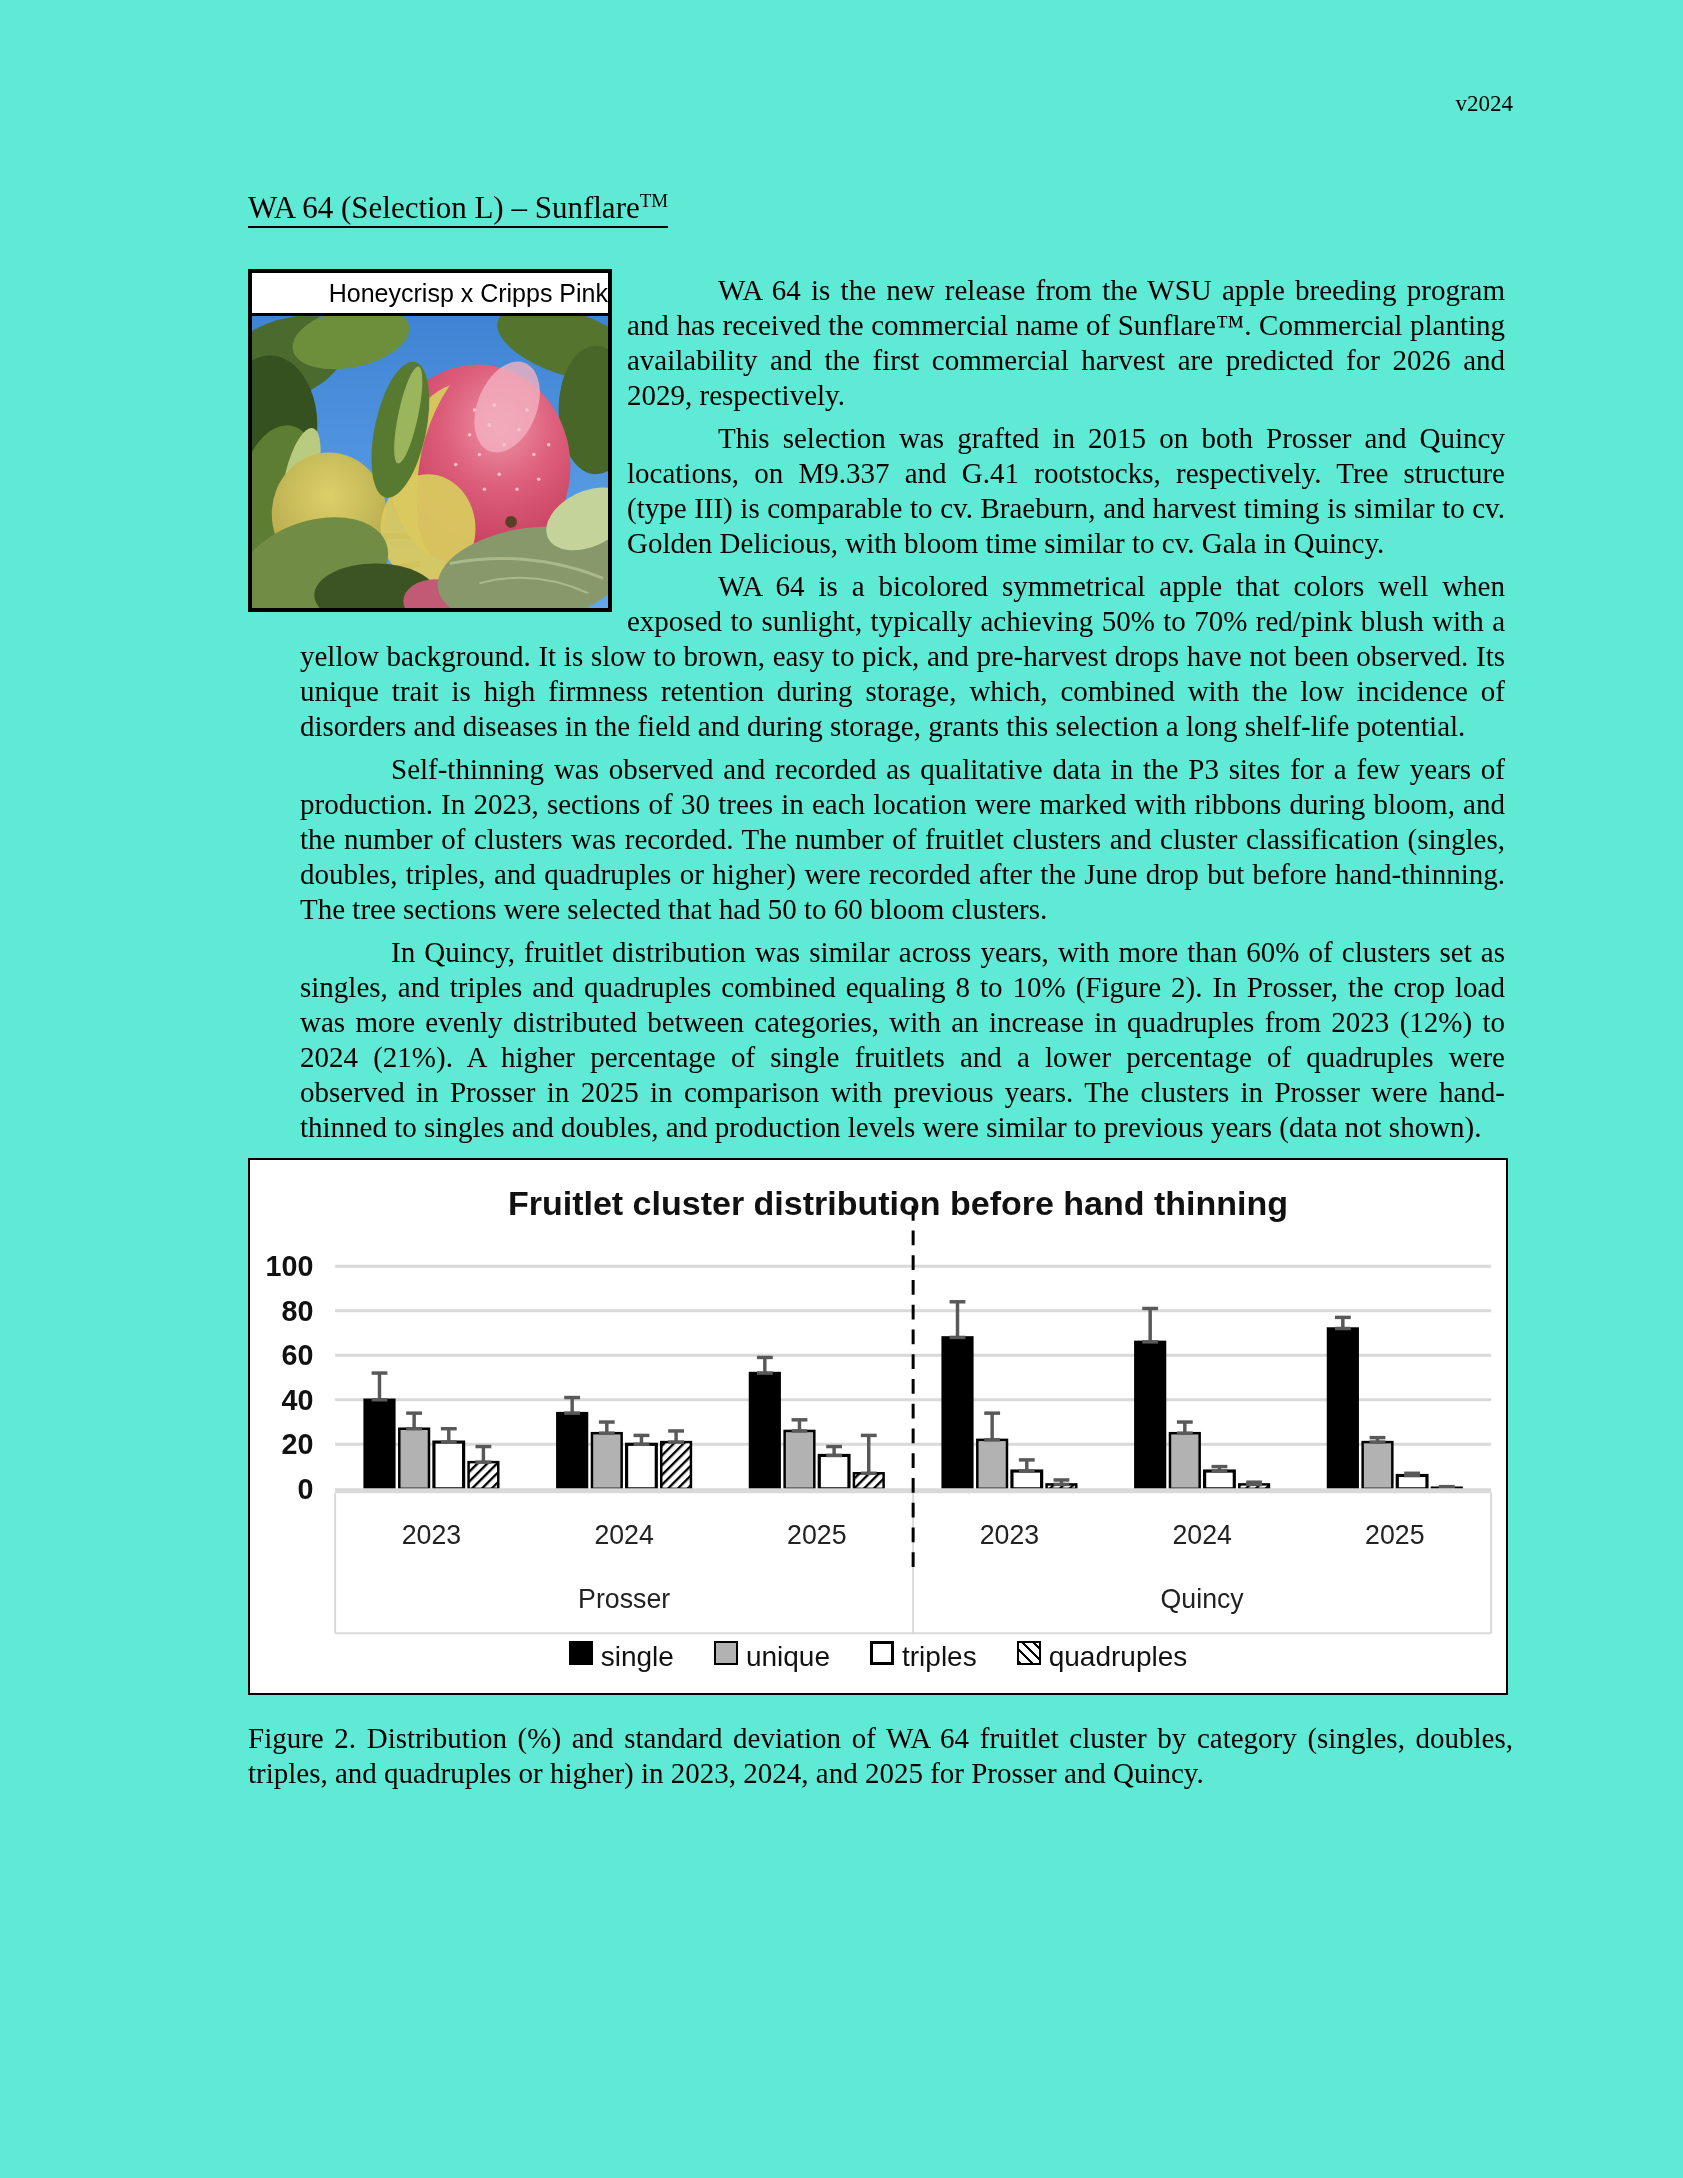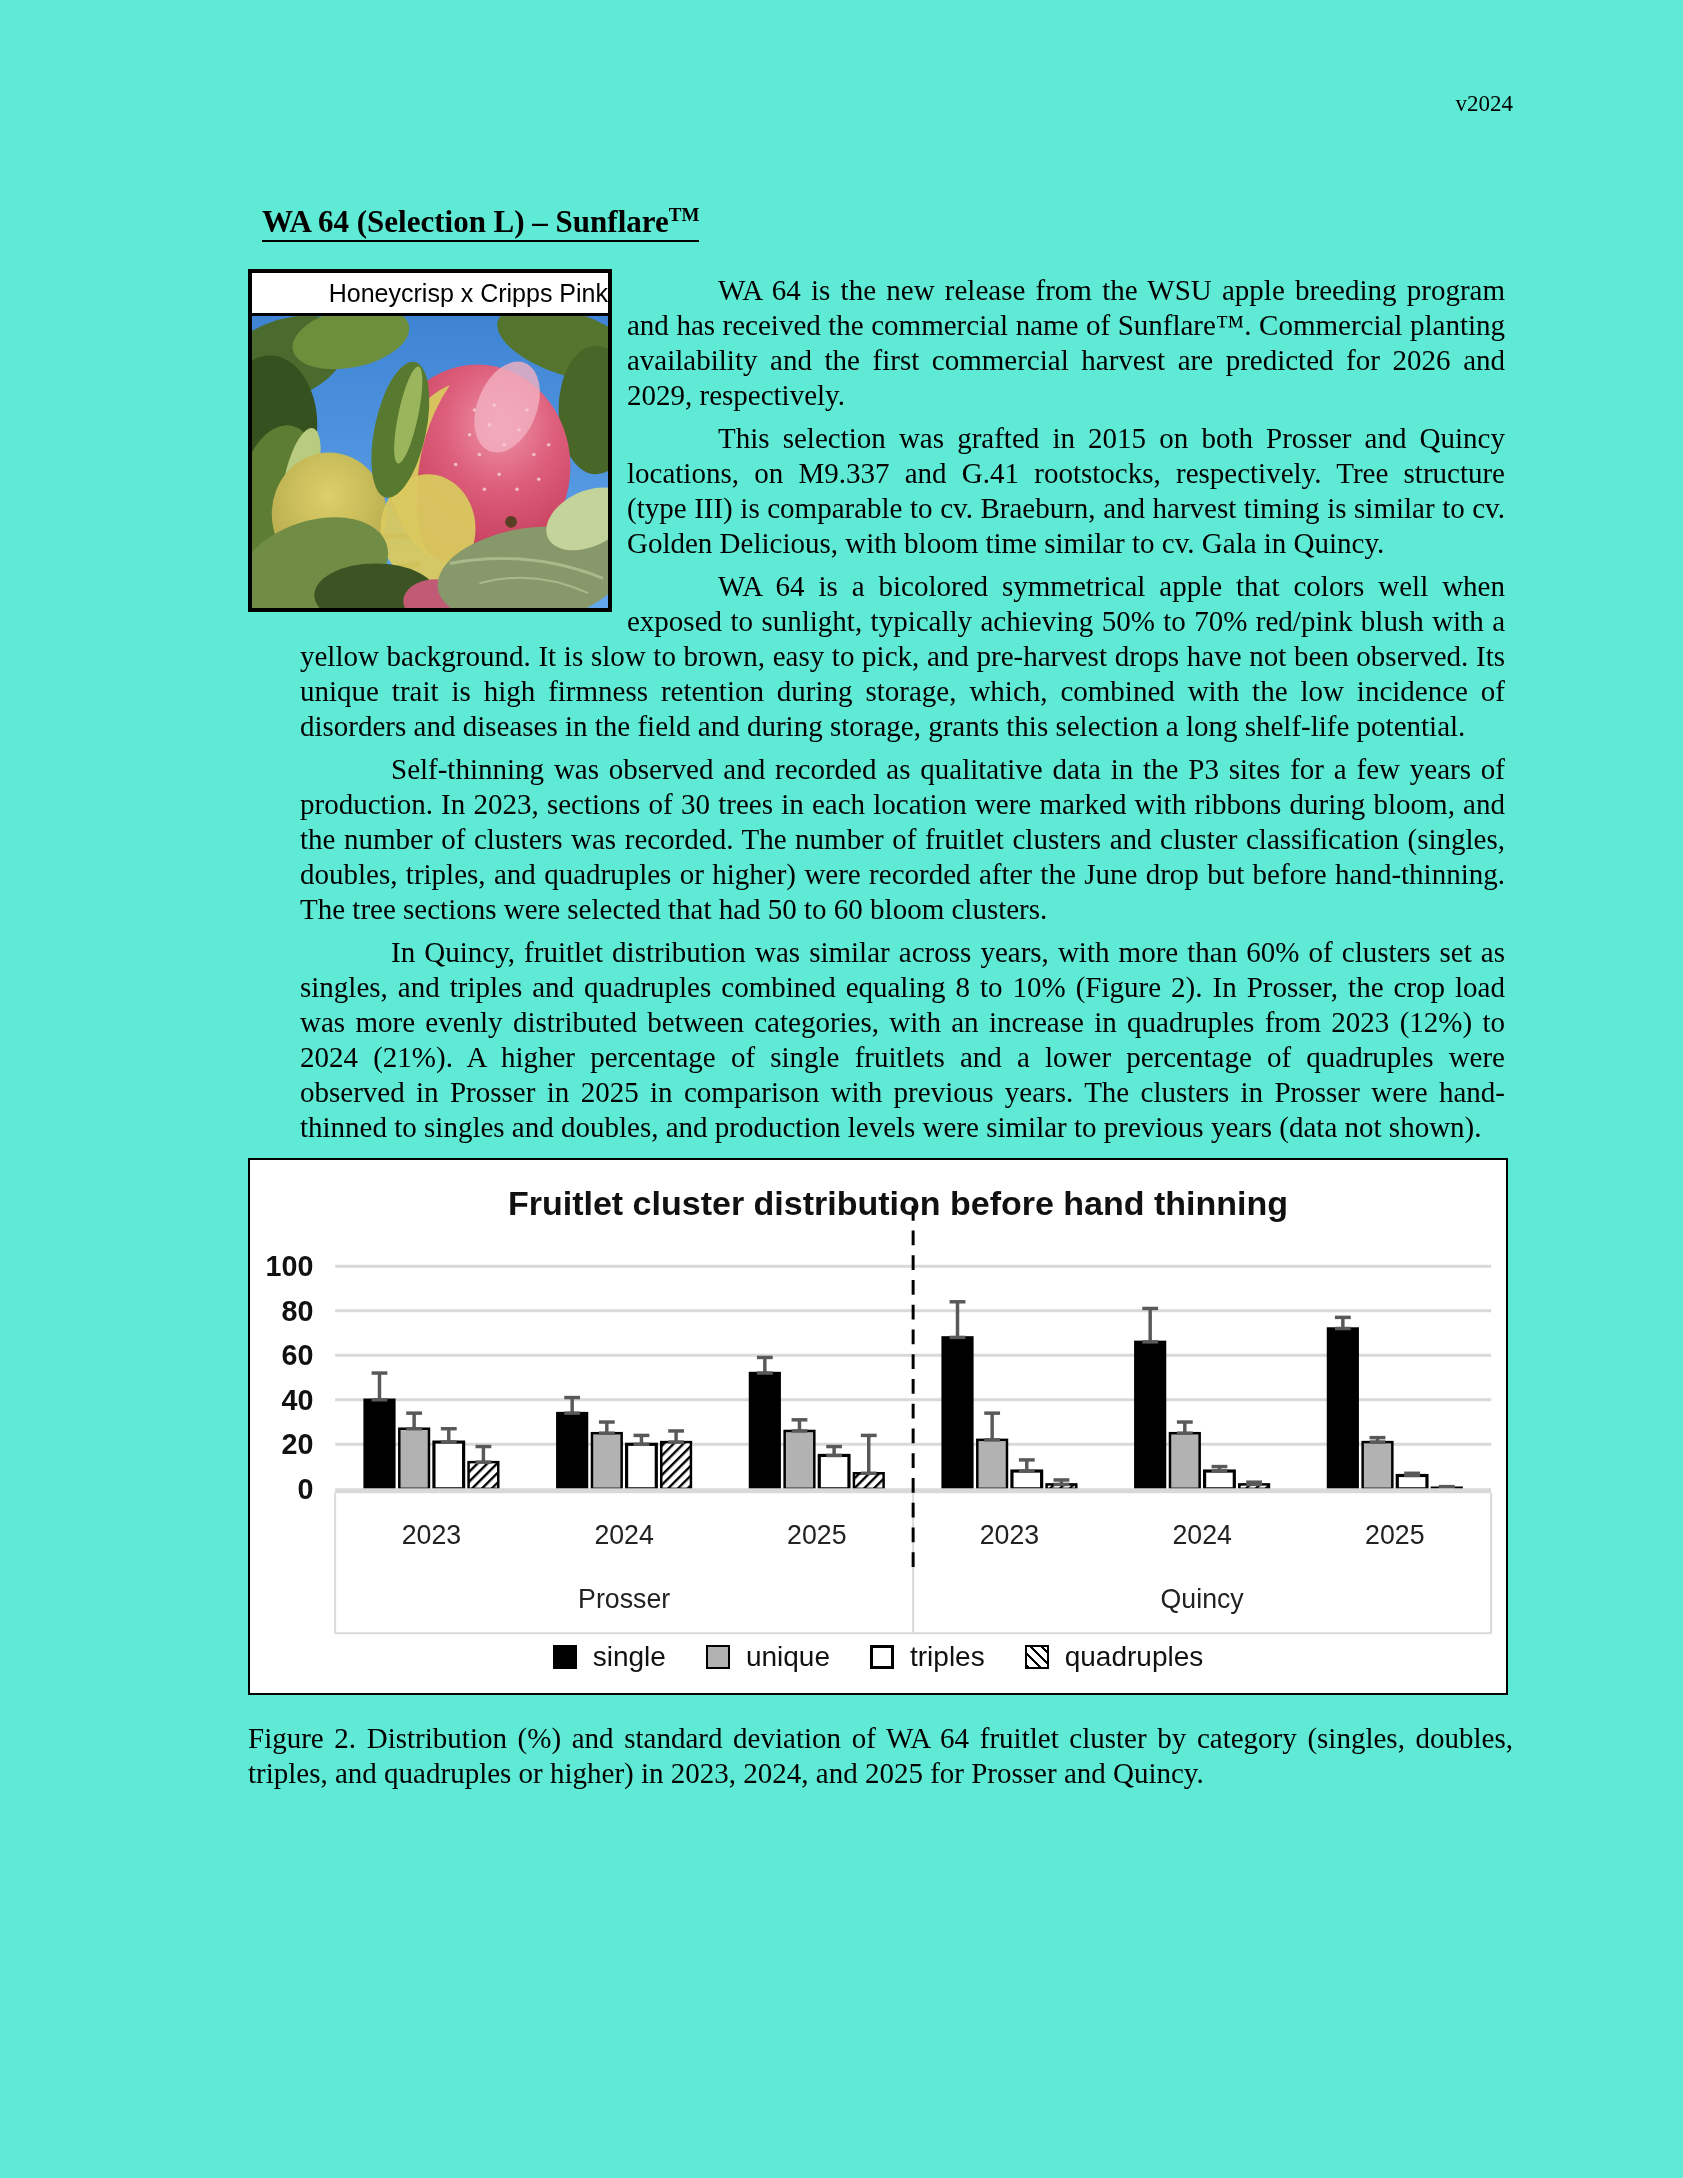--- a/index.html
+++ b/index.html
@@ -1,21 +1,21 @@
 <!DOCTYPE html>
 <html><head>
 <meta charset="utf-8">
 <style>
   html,body{margin:0;padding:0;background:#888;}
   .page{
     position:relative;width:1683px;height:2178px;background:#5eead4;
     font-family:"Liberation Serif", serif;color:#000;overflow:hidden;margin:0 auto;
   }
   .version-tag{position:absolute;top:91px;right:170px;font-size:23px;}
-  .doc-title{position:absolute;left:248px;top:190px;font-size:31px;font-weight:bold;margin:14px;}
+  .doc-title{position:absolute;left:248px;top:190px;font-size:31px;font-weight:normal;margin:0;}
   .doc-title .u{border-bottom:2.5px solid #000;padding-bottom:1px;}
   .doc-title sup{font-size:19px;vertical-align:super;}
   .content{position:absolute;left:248px;top:265px;width:1265px;font-size:29px;line-height:35px;text-align:justify;}
   .content p{margin:8px;text-indent:91px;padding-left:44px;}
   .photo-frame{
     float:left;width:364px;height:343px;box-sizing:border-box;border:4px solid #000;
     margin:4px 15px 6px 0;background:#fff;
   }
   .photo-label{
     height:40px;line-height:40px;text-align:right;border-bottom:3px solid #000;
@@ -28,21 +28,21 @@
   }
   .chart-title{
     position:absolute;left:0;top:24px;width:100%;text-align:center;
     font-family:"Liberation Sans", sans-serif;font-weight:bold;font-size:34px;color:#111;padding-left:20px;
   }
   #chart-svg{position:absolute;left:0;top:0;width:1255px;height:532px;}
   .chart-legend{
     position:absolute;left:0;top:481px;width:100%;display:flex;justify-content:center;
     align-items:center;gap:40px;font-family:"Liberation Sans", sans-serif;font-size:28px;color:#111;
   }
-  .legend-item{display:flex;align-items:center;gap:16px;}
+  .legend-item{display:flex;gap:8px;}
   .legend-swatch{width:24px;height:24px;box-sizing:border-box;display:inline-block;}
   .sw0{background:#000;border:2px solid #000;}
   .sw1{background:#b2b2b2;border:2px solid #000;}
   .sw2{background:#fff;border:3px solid #000;}
   .sw3{background:repeating-linear-gradient(45deg,#000 0 2px,#fff 2px 8px);border:2px solid #000;}
   .figure-caption{
     position:absolute;left:248px;top:1721px;width:1265px;
     font-size:29px;line-height:35px;text-align:justify;
   }
 </style>

